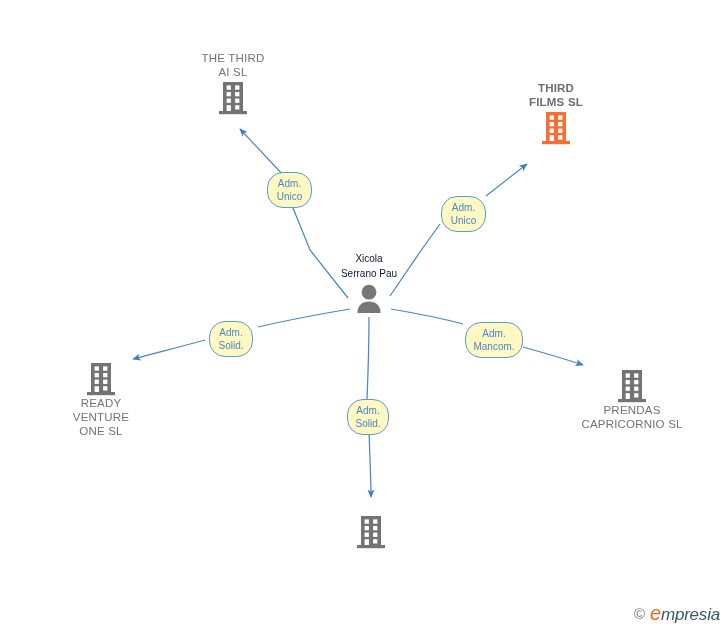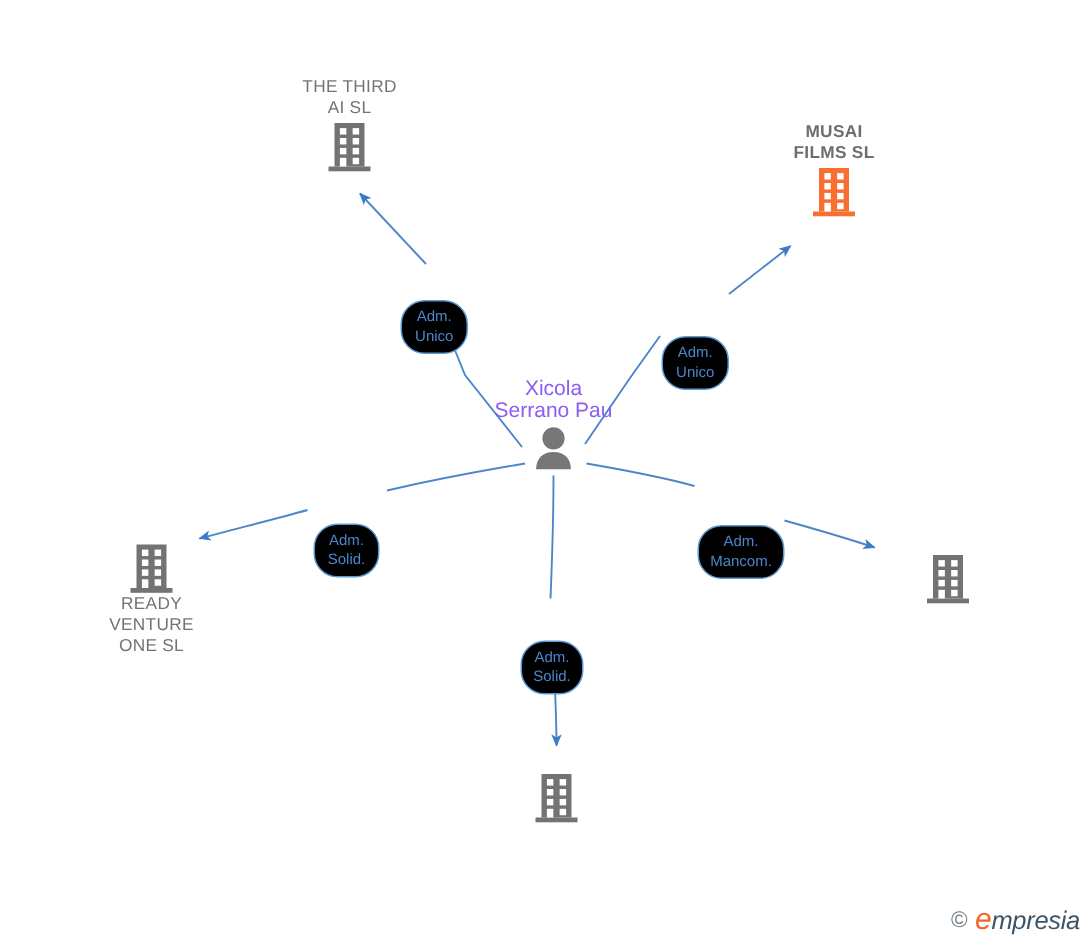--- a/index.html
+++ b/index.html
@@ -35,47 +35,46 @@
     z-index: 3;
   }
   .node-label {
     font-size: 11.5px;
     line-height: 14px;
     color: #737373;
     letter-spacing: .2px;
     white-space: pre-line;
   }
   .node-label.person {
-    color: #8b5cf6;
+    color: #0f172a;
     letter-spacing: 0;
-    font-size: 14px;
+    font-size: 10px;
     line-height: 15px;
   }
   .node-icon {
     display: block;
     margin: 2px auto 0 auto;
   }
   .node.below .node-icon { margin-bottom: 3px; }
   .node.below .node-label { margin-top: 1px; }
 
   
   .chip {
     position: absolute;
     box-sizing: border-box;
     border: 1.3px solid #5b9bd5;
     border-radius: 16px;
-    background: #000000;
+    background: #fef9c3;
     color: #4a86c8;
     font-size: 10px;
     line-height: 13px;
     text-align: center;
     padding: 4px 5px 4px 5px;
     white-space: pre-line;
     z-index: 4;
-    margin-top: 28px;
   }
 
   
   #watermark {
     position: absolute;
     right: 8px;
     bottom: 7px;
     display: flex;
     align-items: center;
     gap: 5px;
@@ -148,21 +147,21 @@
       <rect x="8.6" y="11" width="4.3" height="4.3" fill="#ffffff"></rect>
       <rect x="17.1" y="11" width="4.3" height="4.3" fill="#ffffff"></rect>
       <rect x="8.6" y="17.6" width="4.3" height="4.3" fill="#ffffff"></rect>
       <rect x="17.1" y="17.6" width="4.3" height="4.3" fill="#ffffff"></rect>
       <rect x="8.6" y="24.2" width="4.3" height="5.8" fill="#ffffff"></rect>
       <rect x="17.1" y="24.2" width="4.3" height="4.3" fill="#ffffff"></rect>
     </svg>
   </div>
 
   <div class="node below" style="left:556px; top:80px;">
-    <div class="node-label" style="color:#6e6e6e; font-weight:bold;">MUSAI
+    <div class="node-label" style="color:#6e6e6e; font-weight:bold;">THIRD
 FILMS  SL</div>
     <svg class="node-icon" width="30" height="34" viewBox="0 0 30 34" xmlns="http://www.w3.org/2000/svg">
       <rect x="5" y="1" width="20" height="29" fill="#f96e33"></rect>
       <rect x="1" y="30" width="28" height="3.2" fill="#f96e33"></rect>
       <rect x="8.6" y="4.4" width="4.3" height="4.3" fill="#ffffff"></rect>
       <rect x="17.1" y="4.4" width="4.3" height="4.3" fill="#ffffff"></rect>
       <rect x="8.6" y="11" width="4.3" height="4.3" fill="#ffffff"></rect>
       <rect x="17.1" y="11" width="4.3" height="4.3" fill="#ffffff"></rect>
       <rect x="8.6" y="17.6" width="4.3" height="4.3" fill="#ffffff"></rect>
       <rect x="17.1" y="17.6" width="4.3" height="4.3" fill="#ffffff"></rect>
@@ -219,20 +218,22 @@
       <rect x="1" y="30" width="28" height="3.2" fill="#737373"></rect>
       <rect x="8.6" y="4.4" width="4.3" height="4.3" fill="#ffffff"></rect>
       <rect x="17.1" y="4.4" width="4.3" height="4.3" fill="#ffffff"></rect>
       <rect x="8.6" y="11" width="4.3" height="4.3" fill="#ffffff"></rect>
       <rect x="17.1" y="11" width="4.3" height="4.3" fill="#ffffff"></rect>
       <rect x="8.6" y="17.6" width="4.3" height="4.3" fill="#ffffff"></rect>
       <rect x="17.1" y="17.6" width="4.3" height="4.3" fill="#ffffff"></rect>
       <rect x="8.6" y="24.2" width="4.3" height="5.8" fill="#ffffff"></rect>
       <rect x="17.1" y="24.2" width="4.3" height="4.3" fill="#ffffff"></rect>
     </svg>
+    <div class="node-label">PRENDAS
+CAPRICORNIO SL</div>
   </div>
 
   <div class="chip" style="left:267px; top:172px; width:45px;">Adm.
 Unico</div>
 
   <div class="chip" style="left:441px; top:196px; width:45px;">Adm.
 Unico</div>
 
   <div class="chip" style="left:209px; top:321px; width:44px;">Adm.
 Solid.</div>

